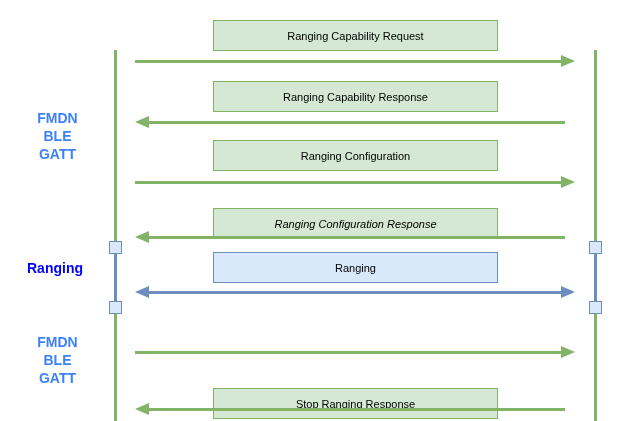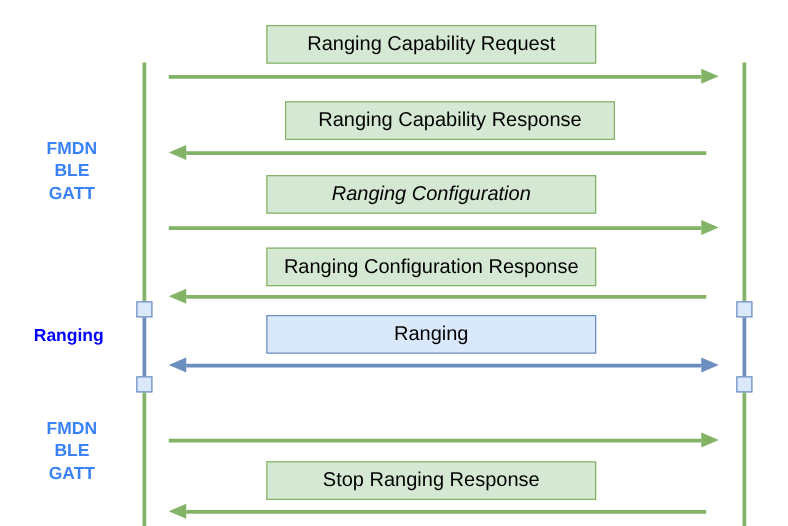--- a/index.html
+++ b/index.html
@@ -37,23 +37,23 @@
     background:#dae8fc; border:1.5px solid #6c8ebf;
   }
   .am-left  { left:108.5px; }
   .am-right { left:588.5px; }
   .am-row1  { top:240.5px; }
   .am-row2  { top:300.5px; }
 
   
   .msg-box {
     position:absolute; box-sizing:border-box;
-    left:213px; width:264px; height:31px;
+    left:213px; width:285px; height:31px;
     border:1px solid; display:flex; align-items:center; justify-content:center;
-    font-size:16px; color:#000000;
+    font-size:11px; color:#000000;
   }
   .msg-box.green { background:#d5e8d4; border-color:#82b366; }
   .msg-box.blue  { background:#dae8fc; border-color:#6c8ebf; }
 
   
   .arrow { position:absolute; height:3px; }
   .arrow.green { background:#82b366; }
   .arrow.blue  { background:#6c8ebf; }
   .arrow-right { left:135px; width:426px; }
   .arrow-left  { left:149px; width:416px; }
@@ -64,26 +64,26 @@
   }
   .head-r { right:-14px; border-left:14px solid; }
   .head-l { left:-14px;  border-right:14px solid; }
   .arrow.green .head-r { border-left-color:#82b366; }
   .arrow.green .head-l { border-right-color:#82b366; }
   .arrow.blue  .head-r { border-left-color:#6c8ebf; }
   .arrow.blue  .head-l { border-right-color:#6c8ebf; }
 
   
   #box-0 { top:20px; }  #arr-0 { top:59.5px; }
-  #box-1 { top:81px;margin-left:15px; }  #arr-1 { top:120.5px; }
-  #box-2 { top:140px;font-style:italic; } #arr-2 { top:180.5px; }
-  #box-3 { top:198px; } #arr-3 { top:235.5px; }
+  #box-1 { top:81px; }  #arr-1 { top:120.5px; }
+  #box-2 { top:140px; } #arr-2 { top:180.5px; }
+  #box-3 { top:208px;font-style:italic; } #arr-3 { top:235.5px; }
   #box-4 { top:252px; } #arr-4 { top:290.5px; }
   #box-5 { top:312px; } #arr-5 { top:350.5px; }
-  #box-6 { top:369px; } #arr-6 { top:407.5px; }
+  #box-6 { top:388px; } #arr-6 { top:407.5px; }
 </style>
 </head>
 <body>
 
 <div class="canvas">
 
   <div class="side-label green-label" id="lbl-fmdn-top">FMDN
 BLE
 GATT</div>
   <div class="side-label blue-label" id="lbl-ranging">Ranging</div>

